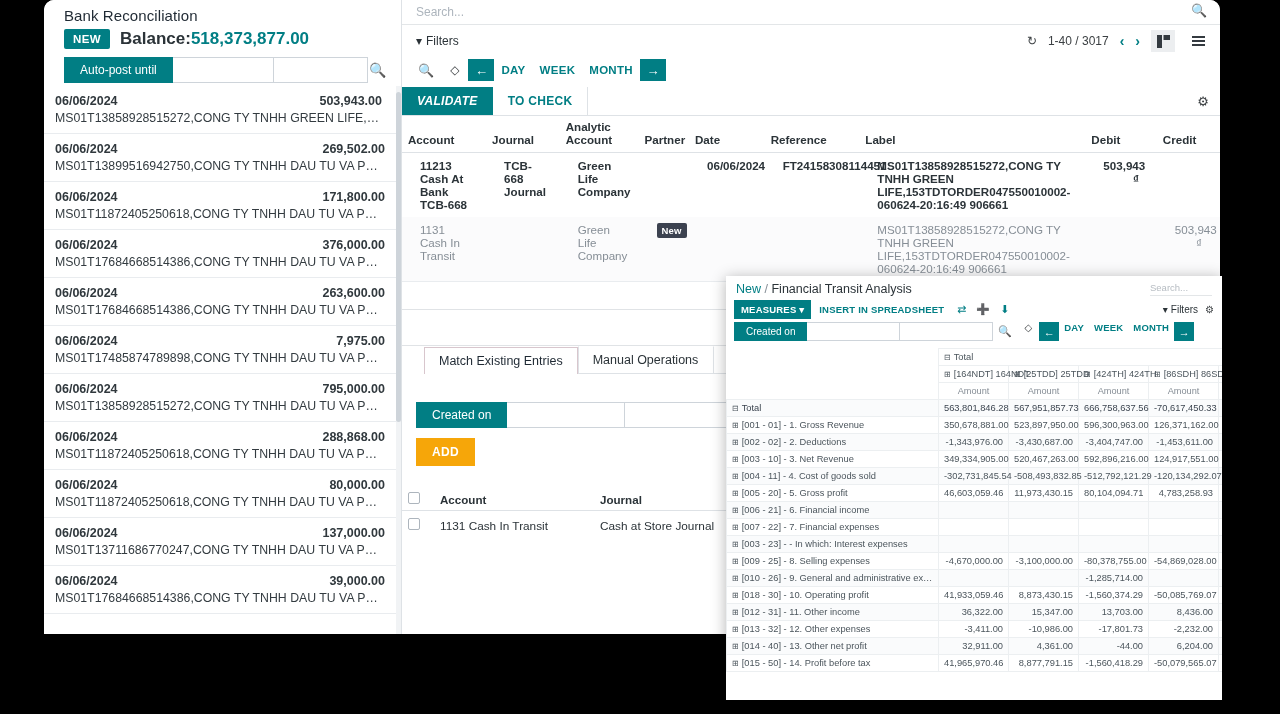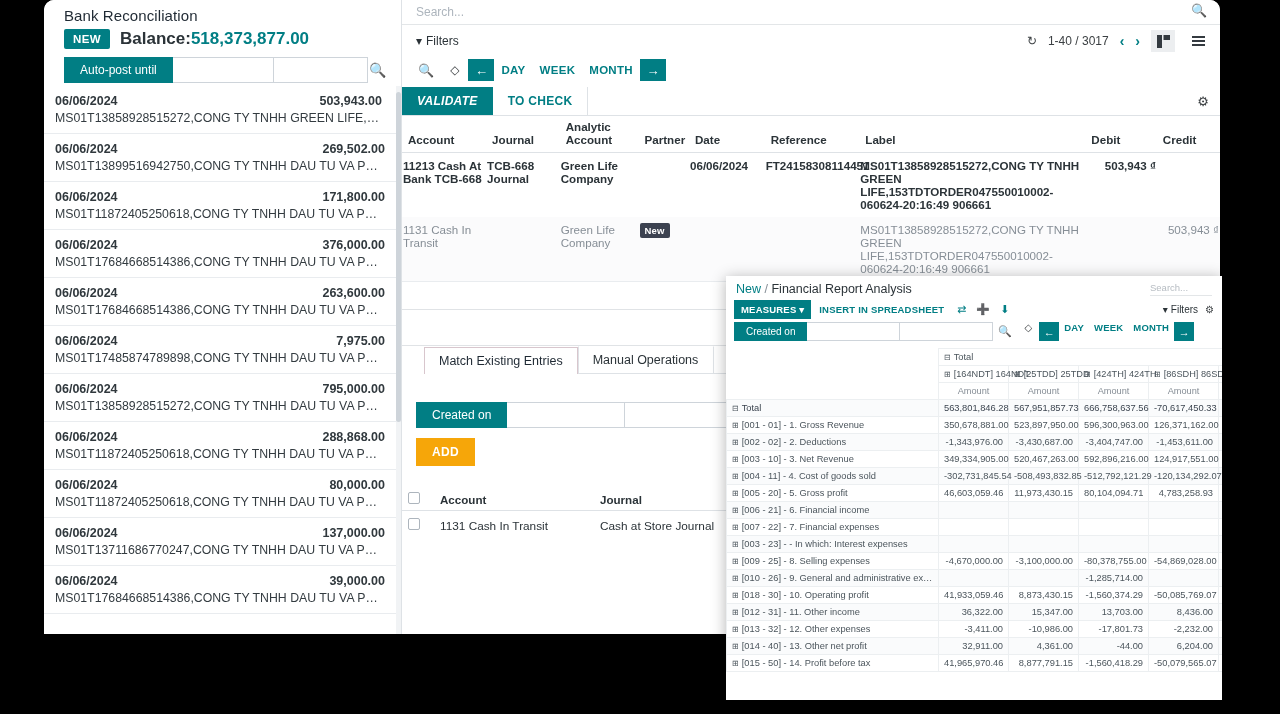--- a/index.html
+++ b/index.html
@@ -83,21 +83,21 @@
   .tab-v { background: #017e84; color: #fff; font-size: 12px; font-weight: 700; padding: 0 15px; display: flex; align-items: center; letter-spacing: .3px; font-style: italic; }
   .tab-c { color: #017e84; font-size: 12px; font-weight: 700; padding: 0 15px; display: flex; align-items: center; border-right: 1px solid #dee2e6; letter-spacing: .3px; }
   .tabs-fill { flex: 1; }
   .gear { width: 34px; display: flex; align-items: center; justify-content: center; color: #3c4043; font-size: 13px; }
 
   table.recon { width: 100%; border-collapse: collapse; table-layout: fixed; }
   table.recon th {
     font-size: 11.6px; color: #2b3338; font-weight: 600; text-align: left;
     padding: 4px 6px 6px 6px; vertical-align: bottom; border-bottom: 1px solid #dee2e6;
   }
-  table.recon td { font-size: 11.6px; padding: 6px 1px; vertical-align: top; }
+  table.recon td { font-size: 11.6px; padding: 6px 18px; vertical-align: top; }
   .row-main td { font-weight: 700; color: #2b3338; }
   .row-sub td { color: #868e96; }
   .row-sub { background: #fbfbfc; border-bottom: 1px solid #e9ecef; }
   .num { text-align: right; }
   .badge-new {
     background: #3c4250; color: #fff; font-size: 9.5px; font-weight: 700;
     padding: 2px 5px; border-radius: 2px; letter-spacing: .2px;
   }
   .sepline { border-bottom: 1px solid #e0e3e6; }
 
@@ -406,21 +406,21 @@
         </tbody>
       </table>
 
     </div>
   </div>
 
   <div class="pivot">
     <div class="pv-bread">
       <span class="new">New</span>
       <span class="sep">/</span>
-      <span>Financial Report Analysis</span>
+      <span>Financial Transit Analysis</span>
     </div>
     <div class="pv-search">Search...</div>
 
     <div class="pv-cp">
       <span class="measures"><span>MEASURES</span> <span>▾</span></span>
       <span class="ins-sheet">INSERT IN SPREADSHEET</span>
       <span class="pv-ico">⇄</span>
       <span class="pv-ico">➕</span>
       <span class="pv-ico">⬇</span>
       <span class="pv-cp-right">

